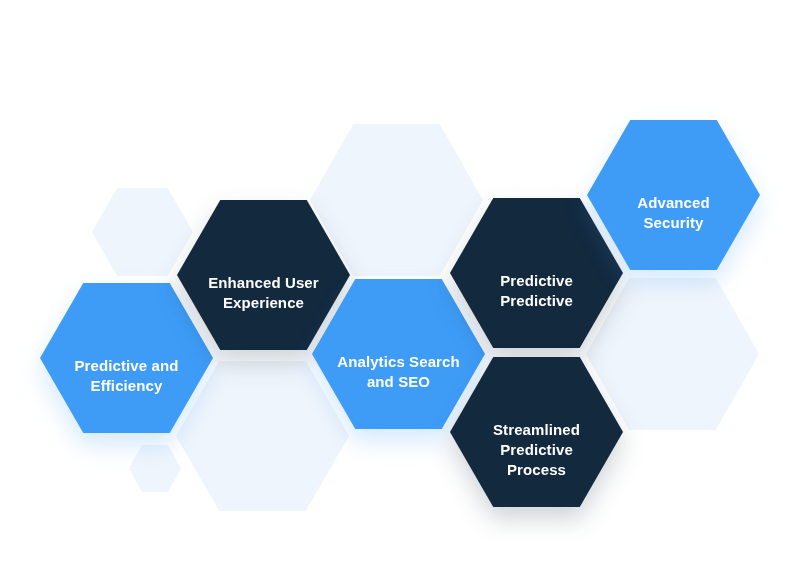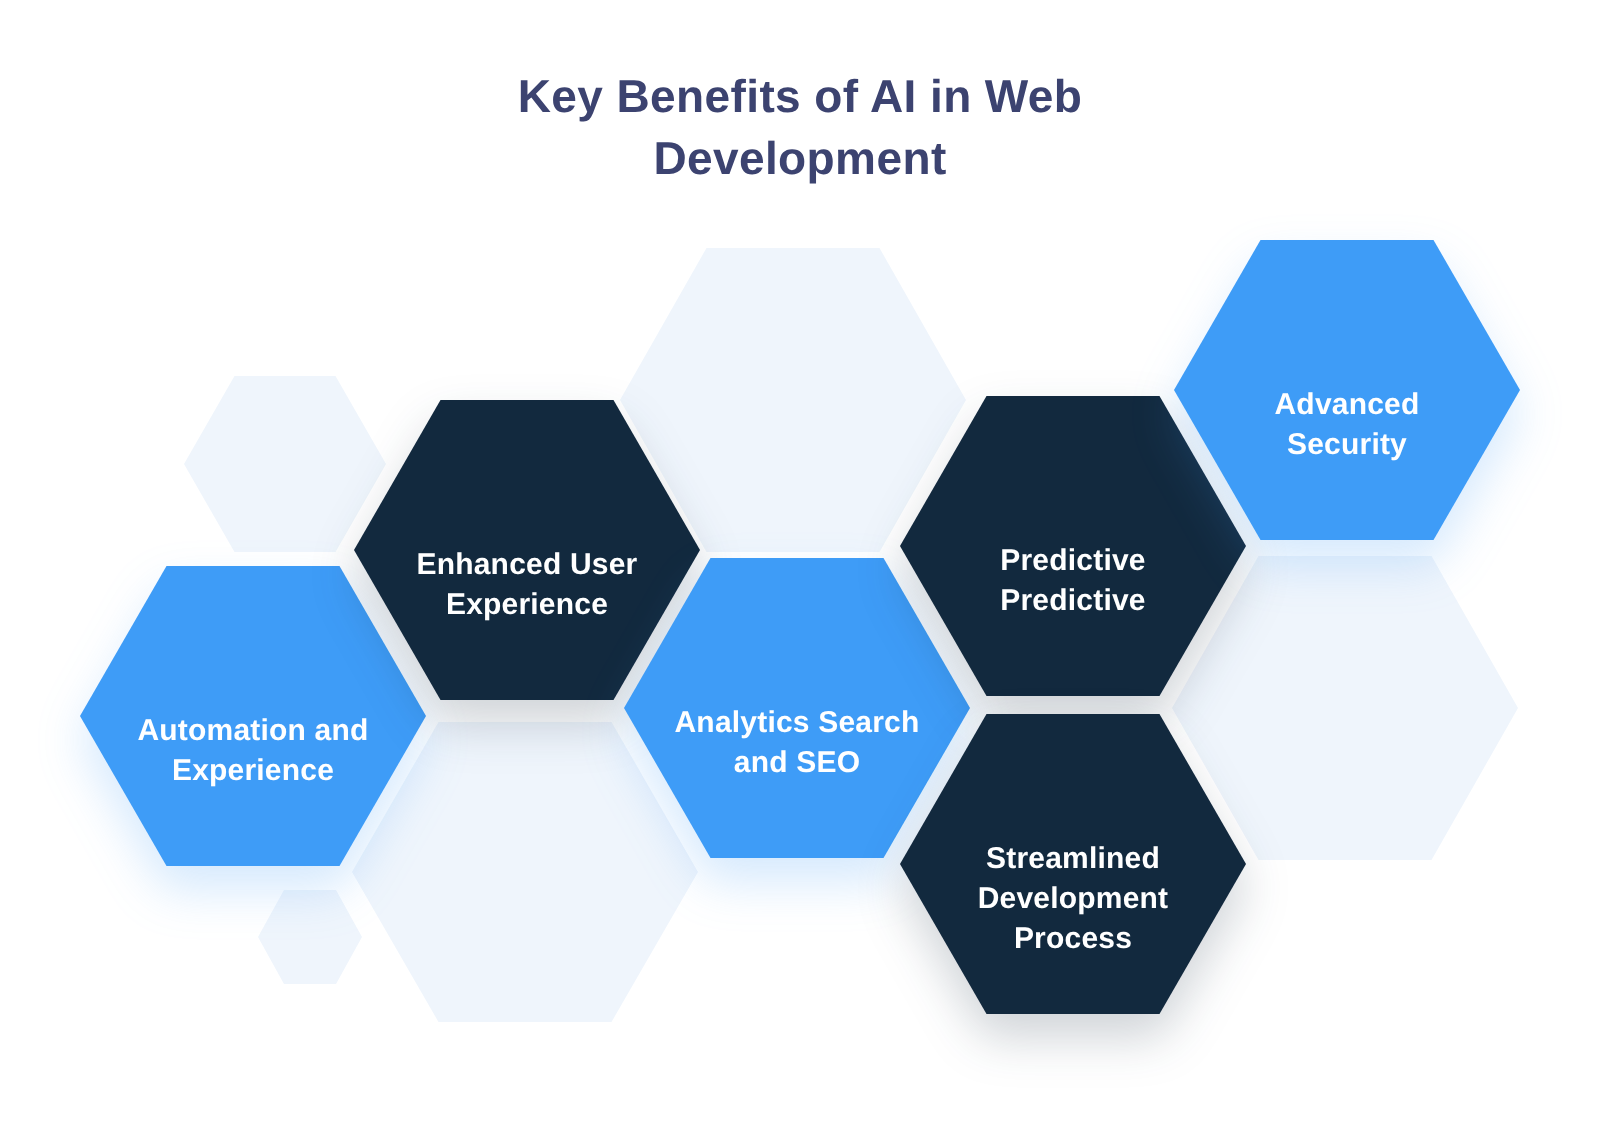--- a/index.html
+++ b/index.html
@@ -66,31 +66,30 @@
   .pale-left-medium{left:92px;top:188px;width:101px;height:88px;}
   .pale-bottom-large{left:176px;top:361px;width:173px;height:150px;}
   .pale-bottom-small{left:129px;top:445px;width:52px;height:47px;}
   .pale-right-large{left:586px;top:278px;width:173px;height:152px;}
 </style>
 </head>
 <body>
 
 <div class="stage">
 
-  <h1 class="title">Key Benefits of AI in Web Development</h1>
 
   <div class="hex pale pale-top-center"></div>
   <div class="hex pale pale-left-medium"></div>
   <div class="hex pale pale-bottom-large"></div>
   <div class="hex pale pale-bottom-small"></div>
   <div class="hex pale pale-right-large"></div>
 
   <div class="hex-wrap blue" style="left:40px;top:283px;">
     <div class="hex blue">
-      <span class="hex-label">Automation and Experience</span>
+      <span class="hex-label">Predictive and Efficiency</span>
     </div>
   </div>
 
   <div class="hex-wrap dark" style="left:177px;top:200px;">
     <div class="hex dark">
       <span class="hex-label">Enhanced User Experience</span>
     </div>
   </div>
 
   <div class="hex-wrap blue" style="left:312px;top:279px;">
@@ -100,21 +99,21 @@
   </div>
 
   <div class="hex-wrap dark" style="left:450px;top:198px;">
     <div class="hex dark">
       <span class="hex-label">Predictive Predictive</span>
     </div>
   </div>
 
   <div class="hex-wrap dark" style="left:450px;top:357px;">
     <div class="hex dark">
-      <span class="hex-label">Streamlined Development Process</span>
+      <span class="hex-label">Streamlined Predictive Process</span>
     </div>
   </div>
 
   <div class="hex-wrap blue" style="left:587px;top:120px;">
     <div class="hex blue">
       <span class="hex-label">Advanced Security</span>
     </div>
   </div>
 
 </div>

